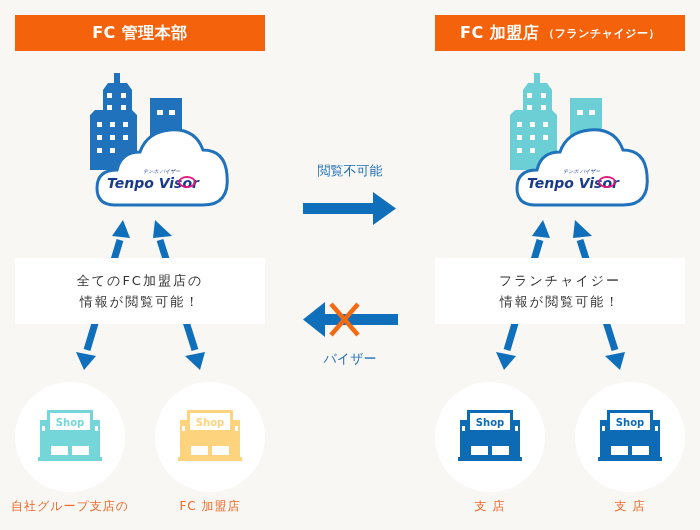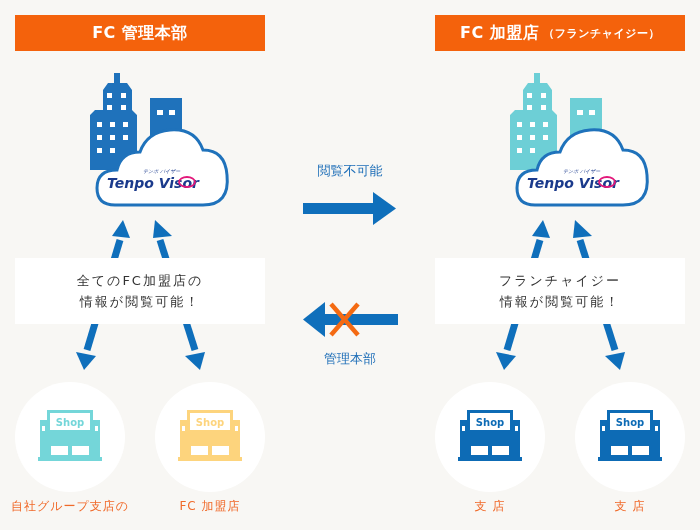--- a/index.html
+++ b/index.html
@@ -104,21 +104,21 @@
 </svg>
 
 <svg style="left:303px;top:302px;" width="95" height="36" viewBox="0 0 95 36">
   <rect x="20" y="12" width="75" height="11" fill="#0f6fbb"></rect>
   <polygon points="22,0 0,17.5 22,35" fill="#0f6fbb"></polygon>
   <g stroke="#f46a12" stroke-width="4.5">
     <line x1="28" y1="2" x2="55" y2="33"></line>
     <line x1="55" y1="2" x2="28" y2="33"></line>
   </g>
 </svg>
-<div class="mid-label" style="left:290px;top:350px;">管理本部</div>
+<div class="mid-label" style="left:290px;top:350px;">バイザー</div>
 
 <svg style="left:0;top:210px;" width="280" height="170" viewBox="0 0 280 170">
   <g fill="#0f6fbb" stroke="#0f6fbb">
     <line x1="120" y1="30" x2="87" y2="140" stroke-width="7"></line>
     <polygon points="123,10 130,28 112,26" stroke="none" transform="translate(0,0)"></polygon>
     <polygon points="84,160 76,142 96,146" stroke="none"></polygon>
     <line x1="160" y1="30" x2="195" y2="140" stroke-width="7"></line>
     <polygon points="155,10 172,26 153,28" stroke="none"></polygon>
     <polygon points="200,160 185,146 205,142" stroke="none"></polygon>
   </g>

